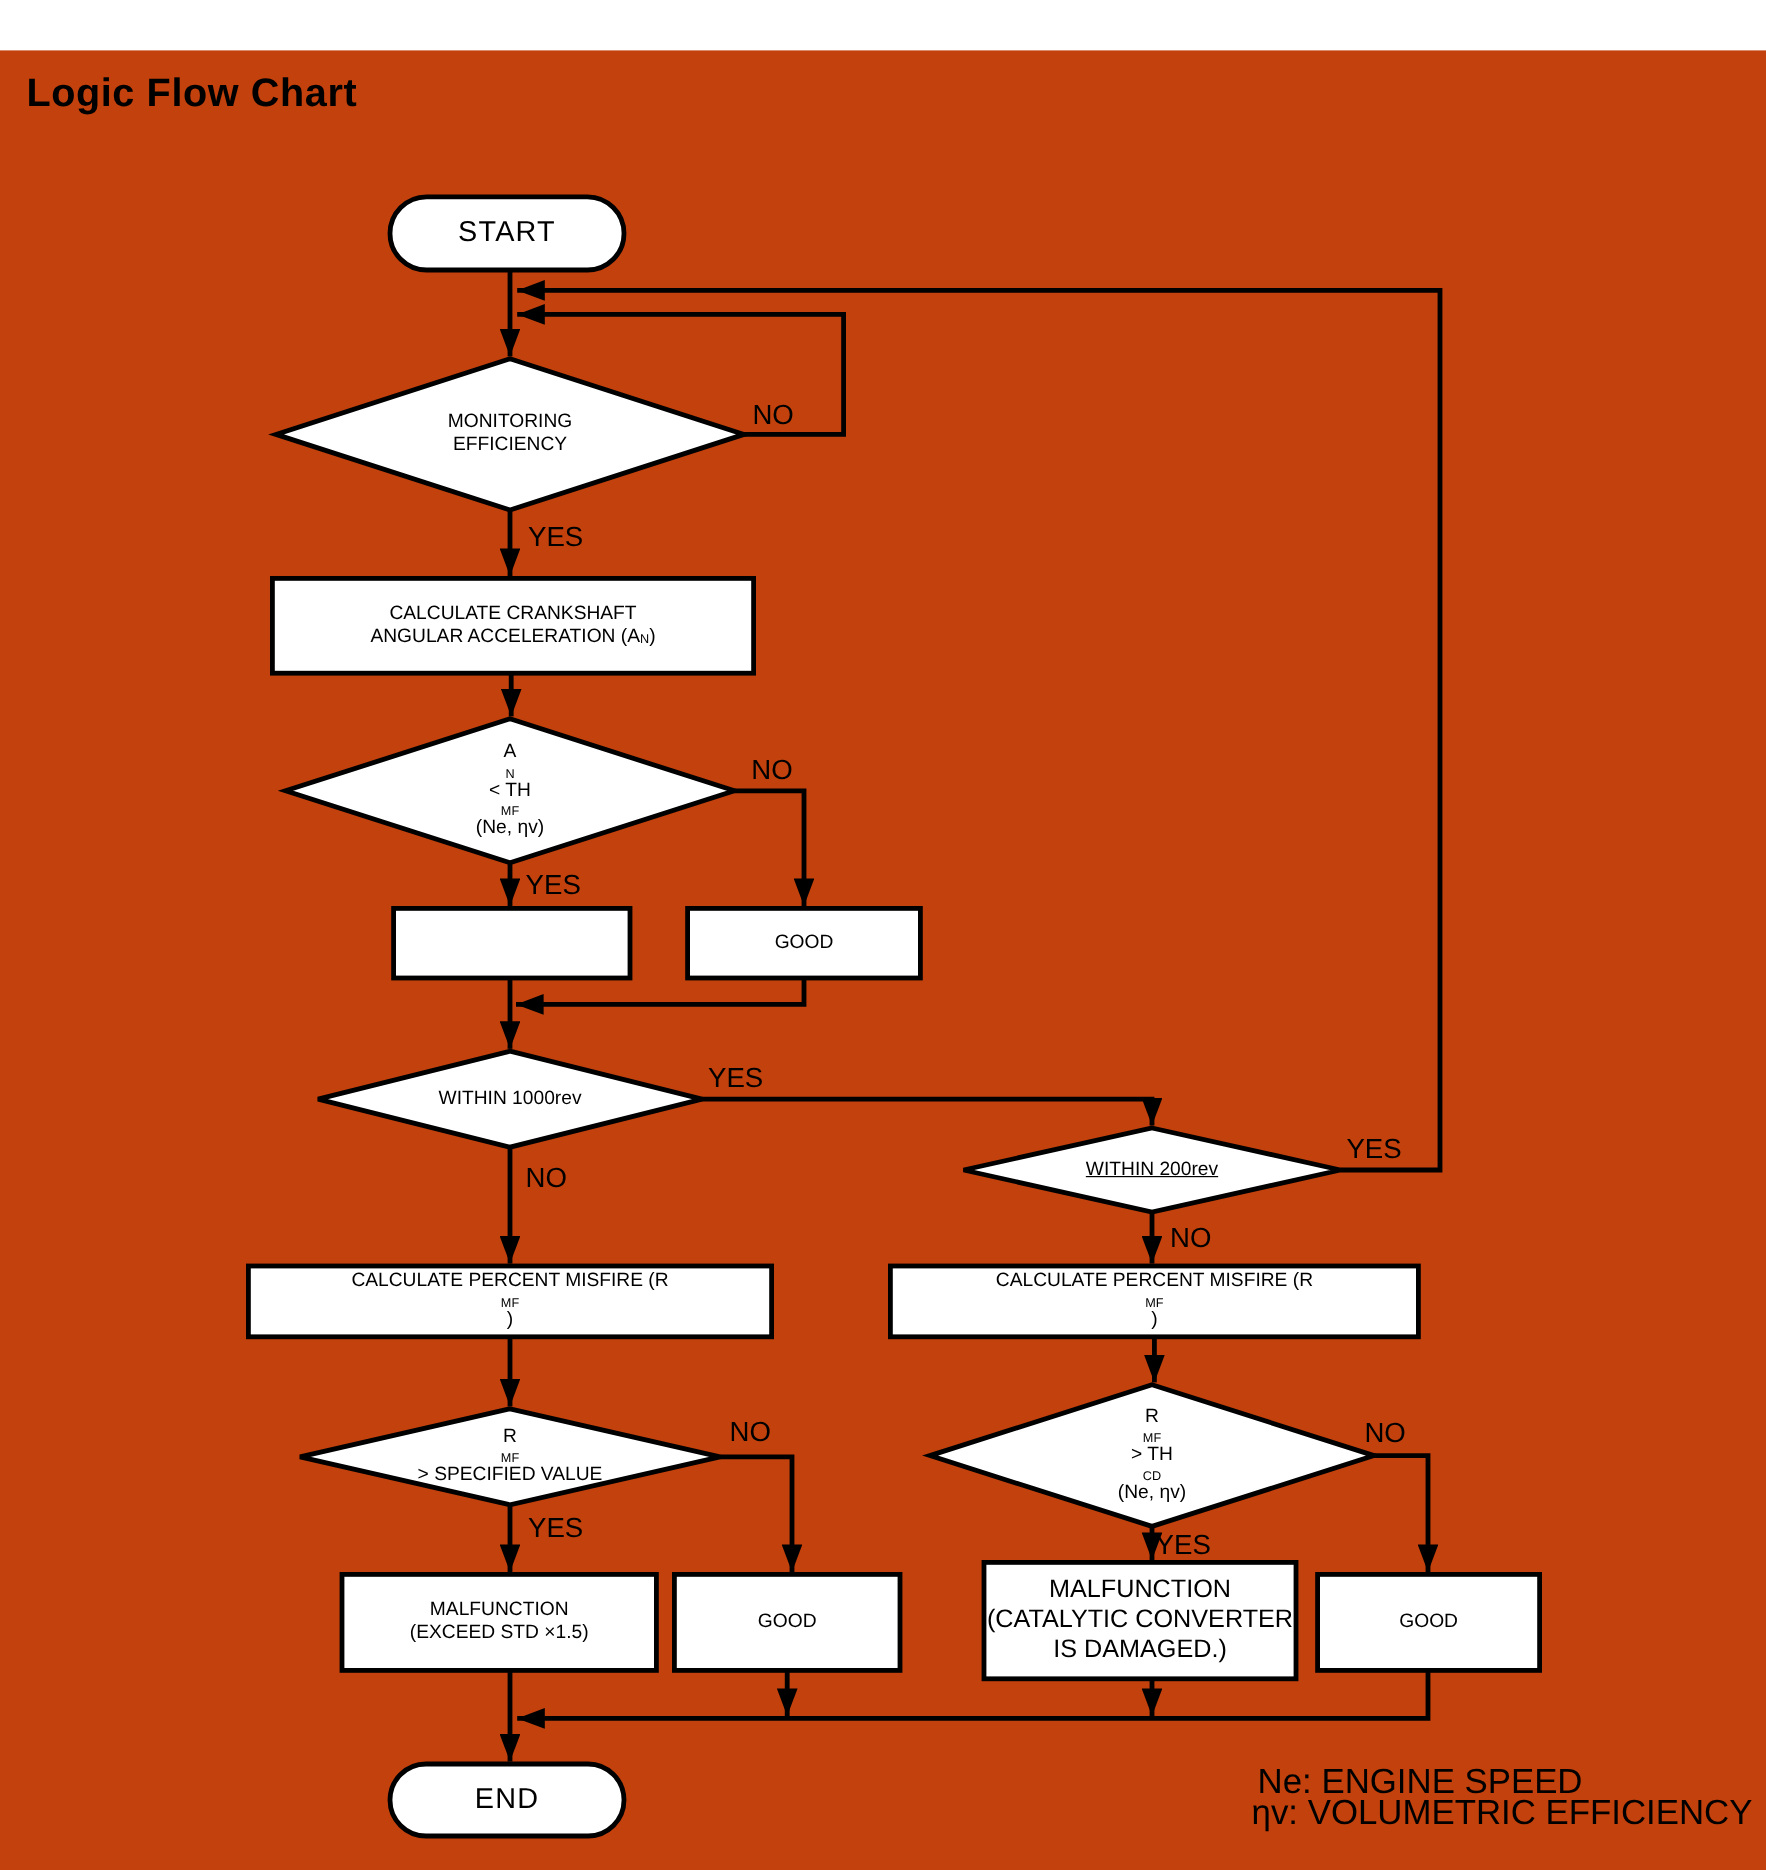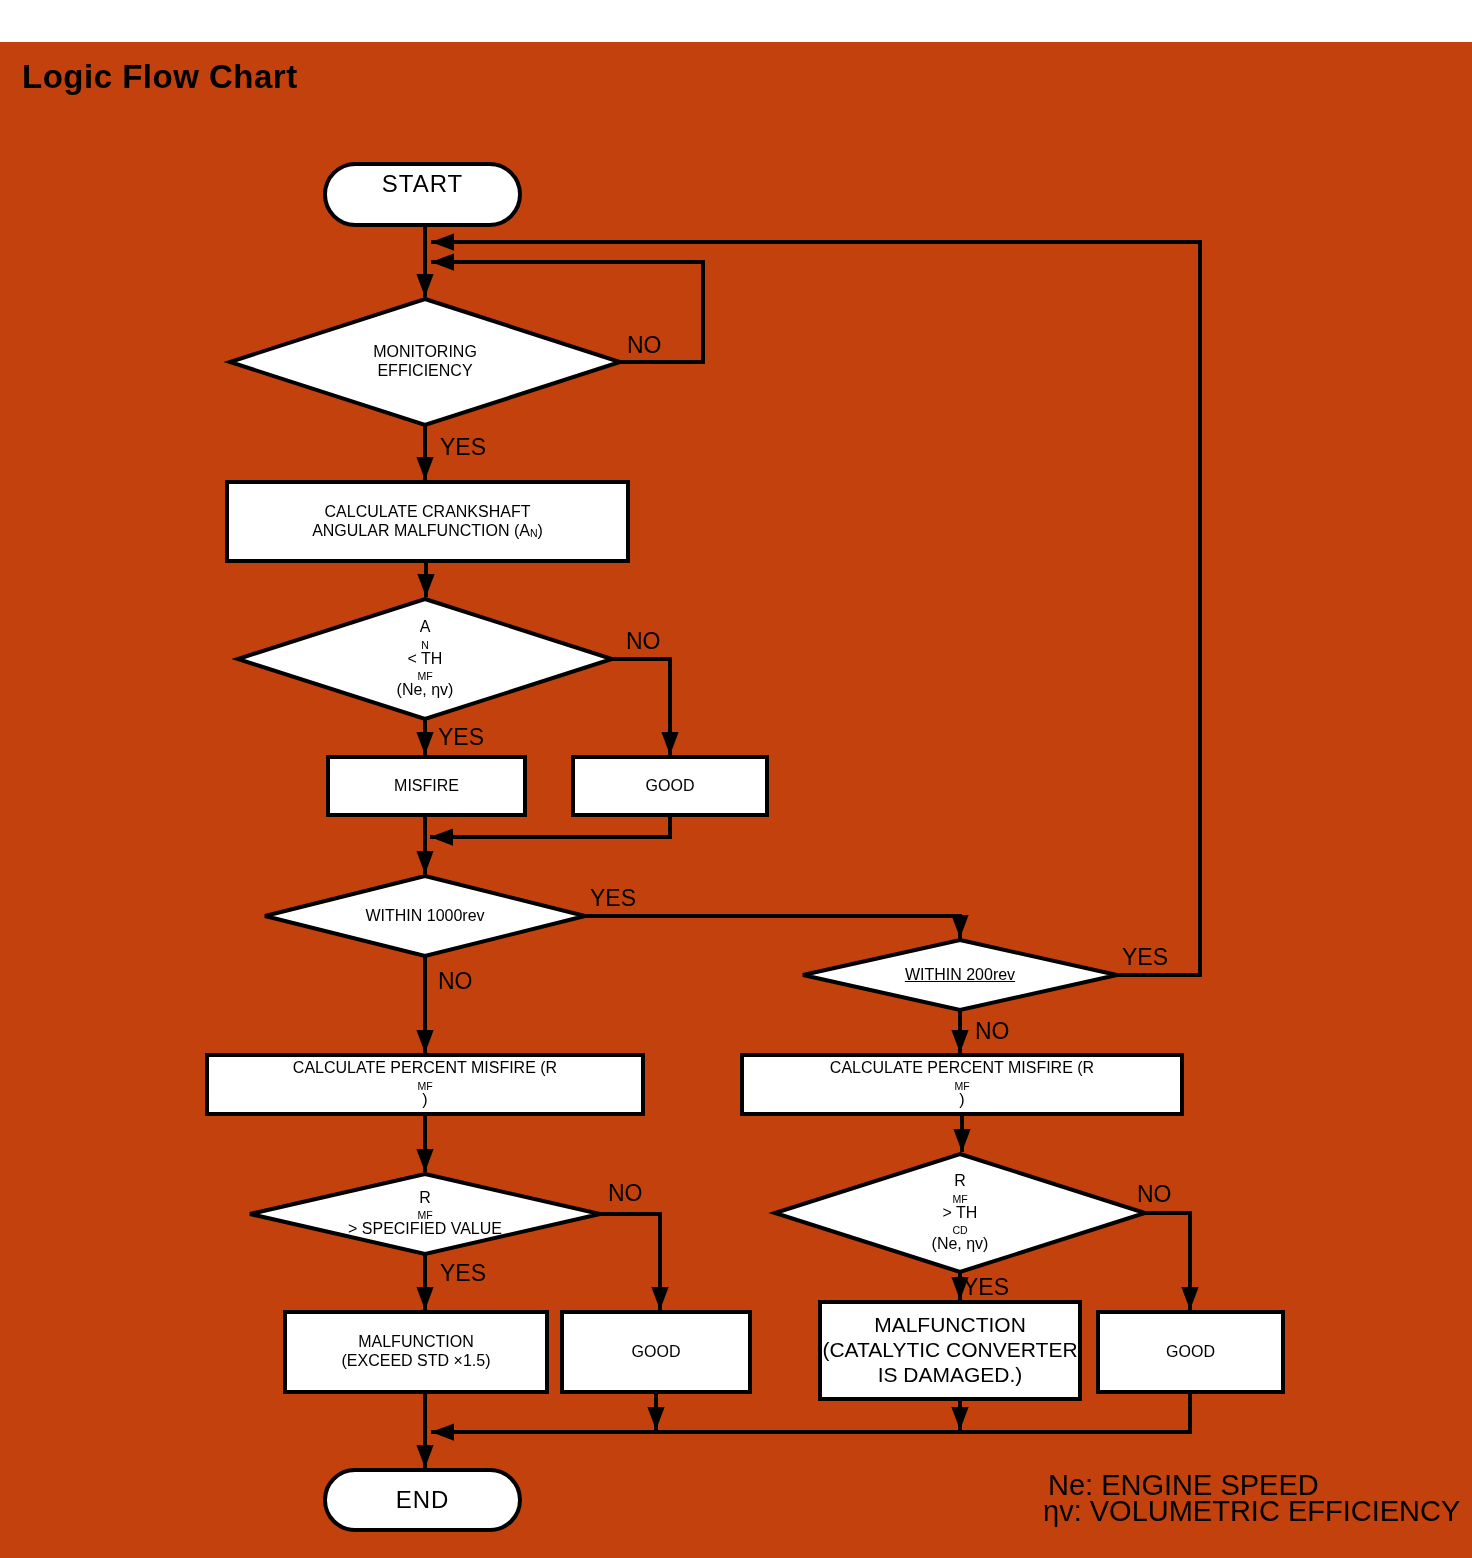--- a/index.html
+++ b/index.html
@@ -92,41 +92,40 @@
       <rect x="285" y="1270" width="262" height="80"></rect>
       <rect x="562" y="1270" width="188" height="80"></rect>
       <rect x="820" y="1260" width="260" height="97"></rect>
       <rect x="1098" y="1270" width="185" height="80"></rect>
       <rect x="325" y="1428" width="195" height="60" rx="30"></rect>
     </g>
   </svg>
 
   <div class="page-title">Logic Flow Chart</div>
 
-  <div class="node-label big" style="left:325px;top:112px;width:195px;height:61px;">START</div>
+  <div class="node-label big" style="left:325px;top:122px;width:195px;height:61px;">START</div>
 
   <div class="node-label" style="left:230px;top:257px;width:390px;height:126px;">
     <div>MONITORING</div>
     <div>EFFICIENCY</div>
   </div>
 
   <div class="node-label" style="left:227px;top:440px;width:401px;height:79px;">
     <div>CALCULATE CRANKSHAFT</div>
-    <div><span>ANGULAR MALFUNCTION (A</span><span class="sub">N</span><span>)</span></div>
+    <div><span>ANGULAR ACCELERATION (A</span><span class="sub">N</span><span>)</span></div>
   </div>
 
   <div class="node-label" style="left:238px;top:557px;width:374px;height:120px;">
       <span>A</span>
       <span class="sub">N</span>
       <span> &lt; TH</span>
       <span class="sub">MF</span>
       <span> (Ne, ηv)</span>
     </div>
 
-  <div class="node-label" style="left:328px;top:715px;width:197px;height:58px;">MISFIRE</div>
 
   <div class="node-label" style="left:573px;top:715px;width:194px;height:58px;">GOOD</div>
 
   <div class="node-label" style="left:265px;top:834px;width:320px;height:80px;">WITHIN 1000rev</div>
 
   <div class="node-label" style="left:803px;top:898px;width:314px;height:70px;text-decoration:underline;">WITHIN 200rev</div>
 
   <div class="node-label" style="left:207px;top:1013px;width:436px;height:59px;">
       <span>CALCULATE PERCENT MISFIRE (R</span>
       <span class="sub">MF</span>

